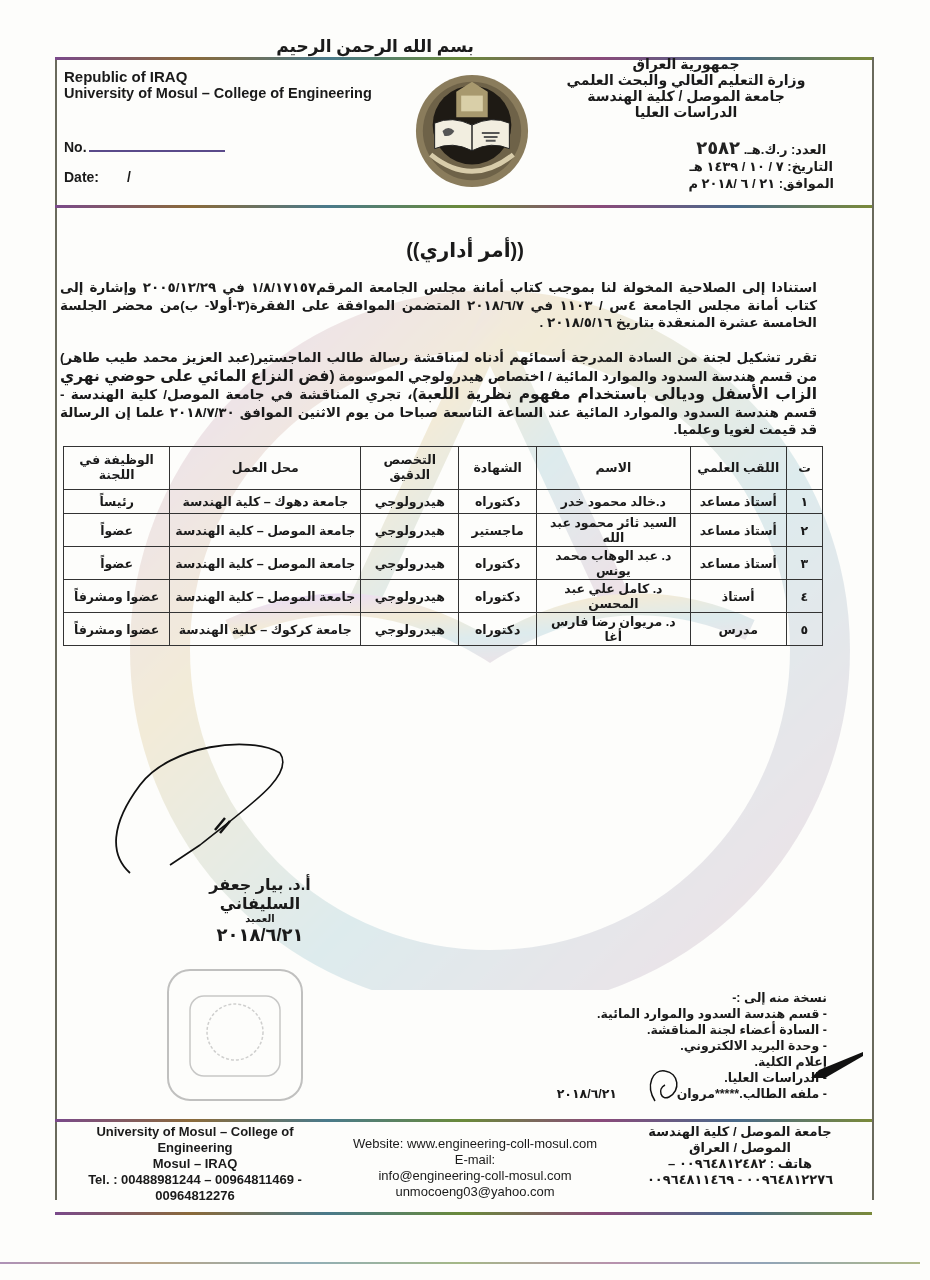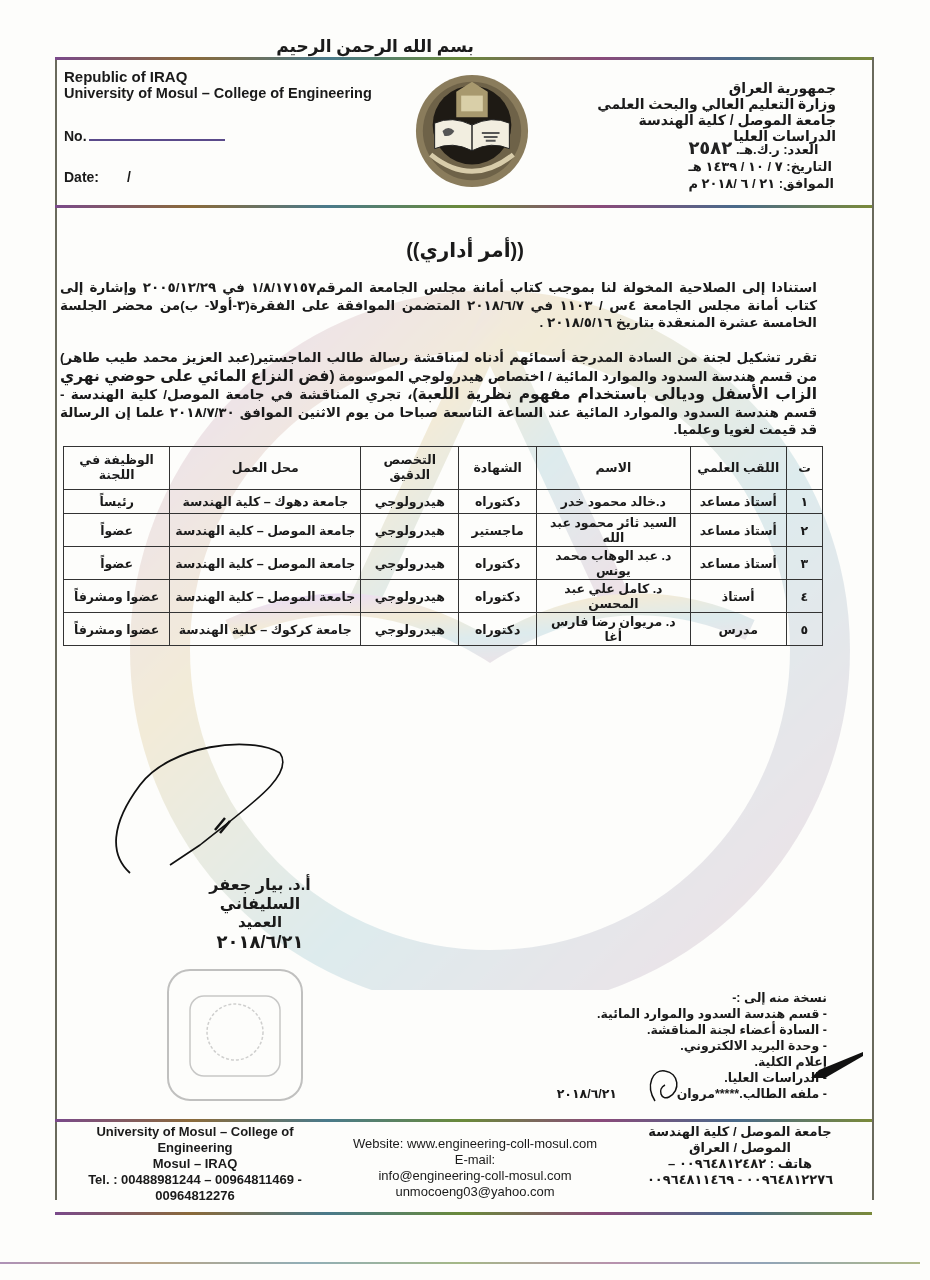--- a/index.html
+++ b/index.html
@@ -16,29 +16,29 @@
   .rule { position:absolute; height:3px; left:55px; width:817px;
     background:linear-gradient(90deg,#7a4a8a,#8a6a3a,#4a7a8a,#6a8a3a,#8a4a7a,#4a6a8a,#7a8a3a); }
   .rule.top{ top:57px; } .rule.hdr{ top:205px; } .rule.ftr1{ top:1119px; } .rule.ftr2{ top:1212px; }
   .rule.bottom { top:1262px; left:0; width:920px; height:2px; opacity:.6; }
 
   
   .hdr-en { position:absolute; left:64px; top:68px; font-size:14px; line-height:17px; }
   .hdr-en .l1 { font-weight:bold; font-size:15px; }
   .hdr-en .l2 { font-weight:bold; font-size:13.5px; }
   .hdr-en .l3 { font-weight:bold; font-size:14.5px; }
-  .no-line { position:absolute; left:64px; top:128px; font-size:14px; font-weight:bold; }
+  .no-line { position:absolute; left:64px; top:139px; font-size:14px; font-weight:bold; }
   .no-line .blank { display:inline-block; width:136px; border-bottom:2px solid #5a4a8a; margin-left:2px; }
   .date-line { position:absolute; left:64px; top:169px; font-size:14px; font-weight:bold; }
   .date-line .sep { margin-left:28px; }
 
   .logo { position:absolute; left:413px; top:72px; width:118px; height:118px; }
 
-  .hdr-ar { position:absolute; right:94px; top:80px; width:300px; direction:rtl; font-size:14px; font-weight:bold; line-height:16px; }
-  .hdr-meta { position:absolute; right:96px; top:140px; direction:rtl; font-size:13px; font-weight:bold; line-height:17px; text-align:left; }
+  .hdr-ar { position:absolute; right:94px; top:56px; width:300px; direction:rtl; text-align:center; font-size:14px; font-weight:bold; line-height:16px; }
+  .hdr-meta { position:absolute; right:96px; top:140px; direction:rtl; font-size:13px; font-weight:bold; line-height:17px; text-align:center; }
   .hdr-meta .hand { font-size:18px; font-weight:bold; letter-spacing:4px; color:#222; }
 
   
   .doc-title { position:absolute; top:238px; left:0; width:930px; text-align:center; font-size:20px; font-weight:bold; direction:rtl; }
   .para { position:absolute; left:60px; width:757px; direction:rtl; text-align:justify; font-size:13.5px; font-weight:bold; line-height:17.5px; }
   .para.p1 { top:279px; }
   .para.p2 { top:349px; }
   .para .big { font-size:15.5px; }
 
   
@@ -49,21 +49,21 @@
     font-size:12.5px; font-weight:bold;
   }
   table.committee th, table.committee td { border:1.5px solid #333; padding:1px 4px; text-align:center; height:21px; }
   table.committee th { font-weight:bold; height:40px; line-height:15px; }
   .c-idx { width:28px; } .c-title { width:90px; } .c-name{ width:150px; } .c-deg{ width:70px; }
   .c-spec{ width:90px; } .c-work{ width:190px; } .c-role{ width:100px; }
 
   
   .sig-svg { position:absolute; left:100px; top:735px; width:200px; height:150px; }
   .sig { position:absolute; left:170px; top:855px; width:180px; text-align:center; direction:rtl; font-weight:bold;margin-top:20px; }
-  .sig .name { font-size:16px; } .sig .role { font-size:15px; } .sig .date { font-size:18px; letter-spacing:1px; }
+  .sig .name { font-size:16px; } .sig .role { font-size:10px; } .sig .date { font-size:18px; letter-spacing:1px; }
 
   .stamp { position:absolute; left:160px; top:960px; width:150px; height:150px; opacity:.45; }
 
   
   .copies { position:absolute; right:103px; top:990px; direction:rtl; font-size:12.5px; font-weight:bold; line-height:16px; text-align:right; }
   .copies .sign-date { position:absolute; right:210px; bottom:0; white-space:nowrap; }
   .arrow { position:absolute; left:805px; top:1048px; width:60px; height:36px; }
   .initials { position:absolute; left:645px; top:1065px; width:40px; height:40px; }
 
   

